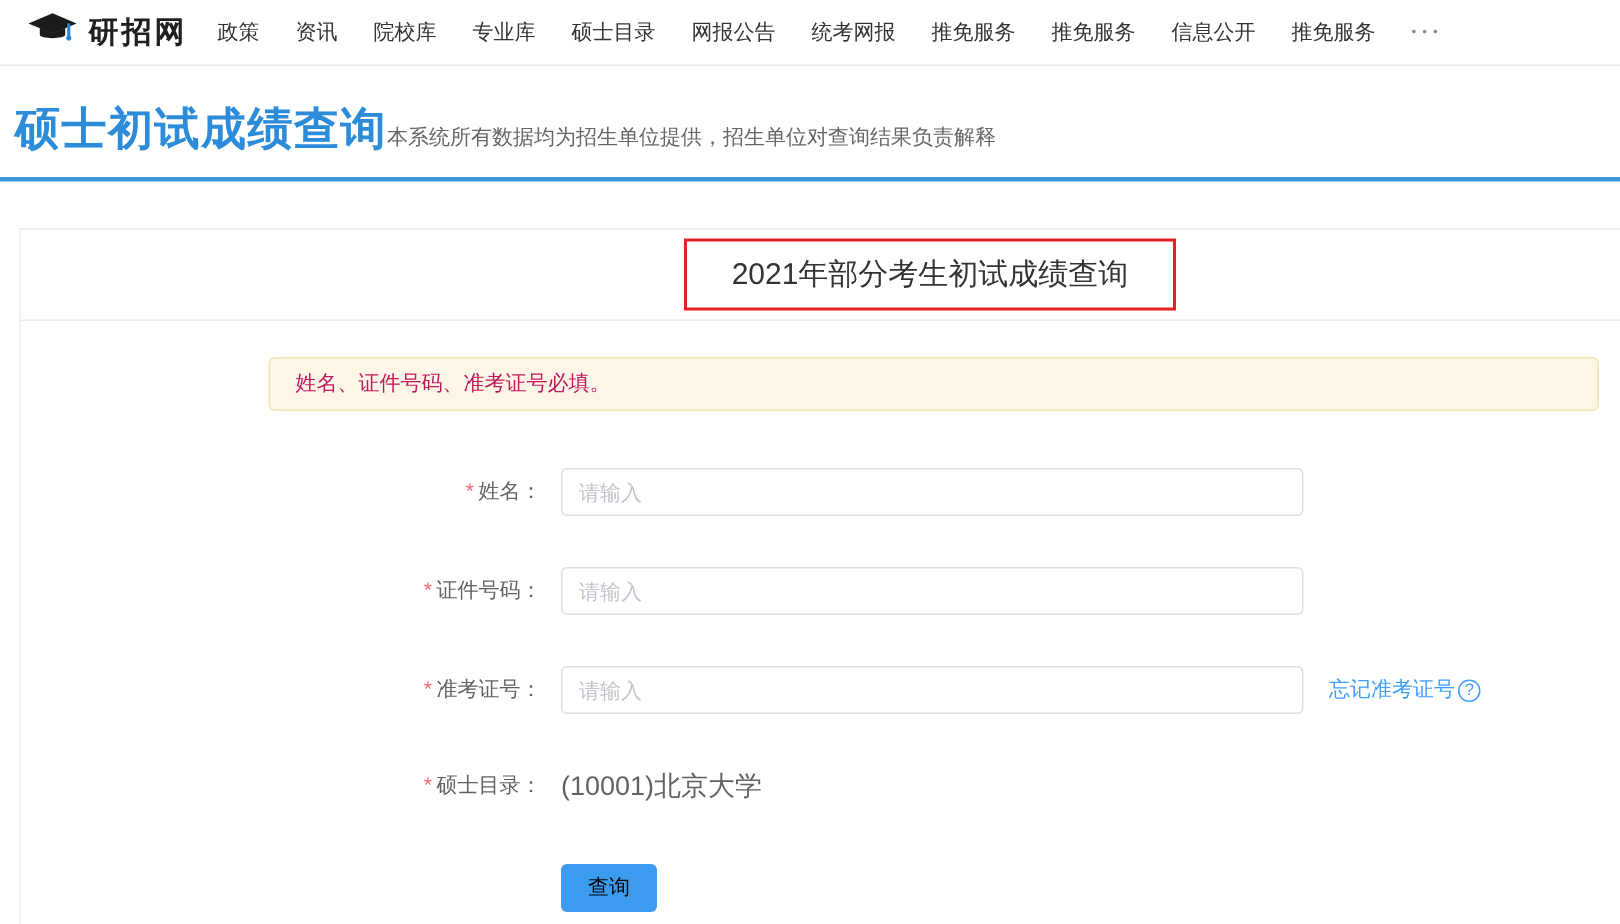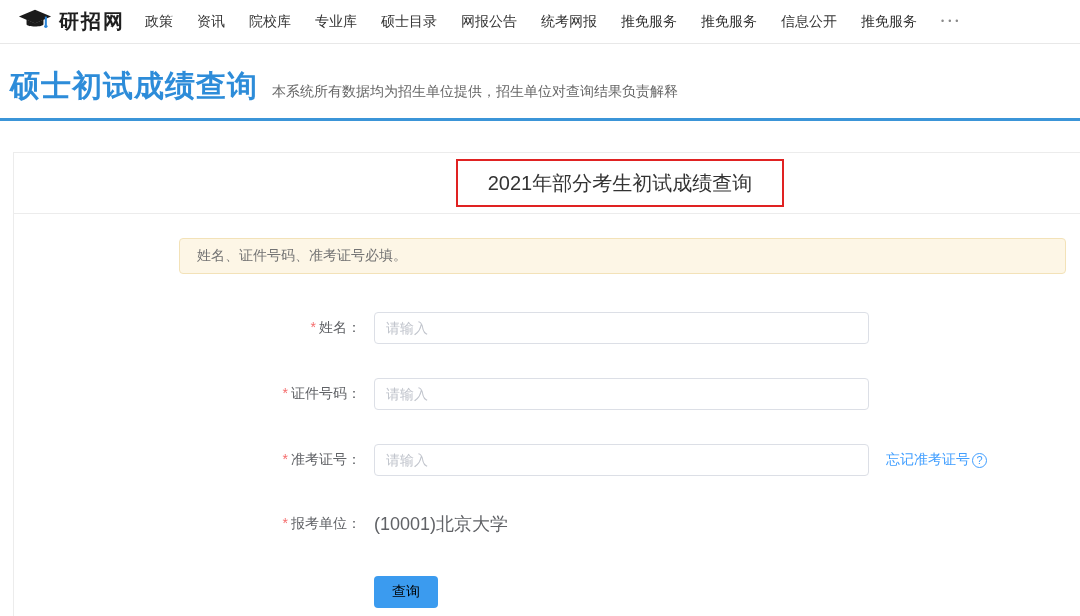--- a/index.html
+++ b/index.html
@@ -22,36 +22,36 @@
     border-bottom:1px solid #e8e8e8;background:#fff;}
   .logo{display:flex;align-items:center;gap:7px;margin-right:20px;cursor:pointer;}
   .logo-text{font-size:20px;font-weight:bold;color:#1f1f1f;letter-spacing:2px;}
   .nav-items{display:flex;align-items:center;gap:24px;}
   .nav-item{font-size:14px;color:#333;text-decoration:none;cursor:pointer;white-space:nowrap;}
   .nav-more{font-size:9px;color:#8a8a8a;letter-spacing:4px;cursor:pointer;padding-bottom:2px;}
 
   
   .page-head{display:flex;align-items:baseline;padding:22px 0 0 10px;height:64px;}
   .page-title{font-size:30px;font-weight:bold;color:var(--accent-blue);letter-spacing:1px;}
-  .page-subtitle{font-size:14px;color:#666;margin-left:14px;text-align:right;}
+  .page-subtitle{font-size:14px;color:#666;text-align:right;}
   .blue-rule{position:absolute;left:0;top:118px;width:1080px;height:3px;background:var(--rule-blue);}
 
   
   .card{position:absolute;left:13px;top:152px;width:1214px;height:470px;
     background:#fff;border:1px solid #ececec;border-bottom:none;}
   .card-header{height:61px;border-bottom:1px solid #ececec;
     display:flex;align-items:center;justify-content:center;}
   .card-title{display:inline-block;font-size:20px;color:#333;
     border:2px solid var(--annotation-red);padding:12px 30px;line-height:20px;}
 
   .card-body{padding-top:24px;}
   .alert{margin-left:165px;width:887px;height:36px;background:var(--alert-bg);
     border:1px solid var(--alert-border);border-radius:4px;
     display:flex;align-items:center;padding-left:17px;}
-  .alert-text{font-size:14px;color:#737373;}
+  .alert-text{font-size:14px;color:#be185d;}
 
   
   .form-row{display:flex;align-items:center;margin-top:34px;}
   .form-row.first{margin-top:38px;}
   .form-row.unit-row{margin-top:32px;height:32px;}
   .form-row.submit-row{margin-top:36px;}
   .form-label{width:347px;text-align:right;font-size:14px;color:#606266;
     flex:0 0 347px;white-space:nowrap;}
   .req{color:var(--required-red);margin-right:3px;font-size:14px;}
   .form-input{margin-left:13px;width:495px;height:32px;border:1px solid #dcdfe6;
@@ -132,21 +132,21 @@
         <div class="form-row">
           <label class="form-label"><span class="req">*</span><span>准考证号：</span></label>
           <input class="form-input" type="text" placeholder="请输入" style="">
           <a class="forgot-link">
               <span>忘记准考证号</span>
               <span class="q-icon">?</span>
             </a>
         </div>
 
         <div class="form-row unit-row">
-          <label class="form-label"><span class="req">*</span><span>报考单位：</span></label>
+          <label class="form-label"><span class="req">*</span><span>硕士目录：</span></label>
           <div class="static-value">(10001)北京大学</div>
         </div>
 
         <div class="form-row submit-row">
           <div class="form-label"></div>
           <button class="submit-btn">查询</button>
         </div>
 
       </div>
     </div>

